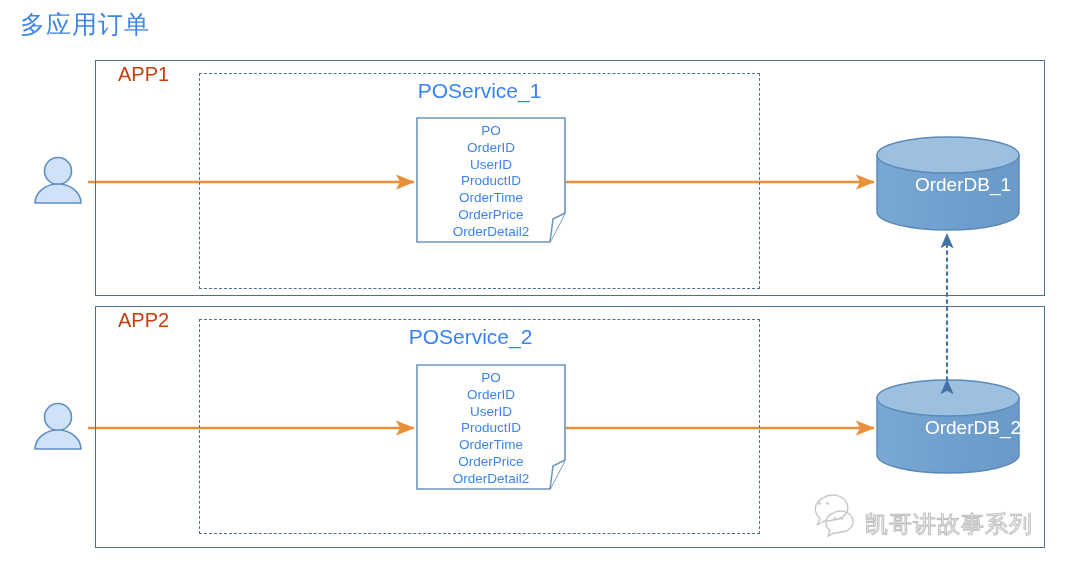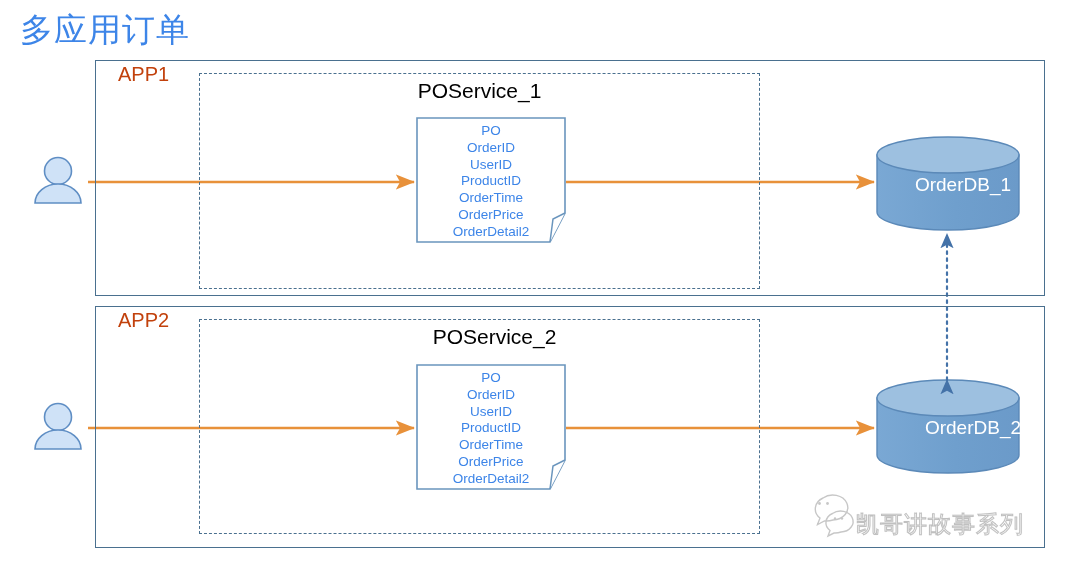--- a/index.html
+++ b/index.html
@@ -17,21 +17,21 @@
   #canvas {
     position: absolute;
     left: 0; top: 0;
     width: 1072px;
     height: 571px;
   }
   .page-title {
     position: absolute;
     left: 20px;
     top: 8px;
-    font-size: 33px;
+    font-size: 25px;
     color: #3d85e8;
     letter-spacing: 1px;
     white-space: nowrap;
   }
   .app-panel {
     position: absolute;
     border: 1.6px solid #4a708f;
     background: transparent;
     box-sizing: border-box;
   }
@@ -52,27 +52,27 @@
     border: 1.4px dashed #4a708f;
     box-sizing: border-box;
     background: transparent;
   }
   #service1-box { left: 199px; top: 73px;  width: 561px; height: 216px; }
   #service2-box { left: 199px; top: 319px; width: 561px; height: 215px; }
 
   .service-title {
     position: absolute;
     font-size: 21px;
-    color: #000000;
+    color: #3b82f6;
     white-space: nowrap;
     text-align: center;
     width: 561px;
   }
   #service1-title { left: 199px; top: 79px; }
-  #service2-title { left: 214px; top: 325px; }
+  #service2-title { left: 190px; top: 325px; }
 
   .note {
     position: absolute;
     width: 148px;
     height: 124px;
   }
   #note1 { left: 417px; top: 118px; }
   #note2 { left: 417px; top: 365px; }
 
   .note-text {
@@ -100,20 +100,21 @@
   #db2-label { left: 876px; top: 417px; margin-left: 26px; }
 
   .watermark {
     position: absolute;
     left: 812px;
     top: 502px;
     width: 248px;
     height: 44px;
     display: flex;
     align-items: center;
+    gap: 9px;
     opacity: 0.62;
   }
   .watermark-text {
     font-size: 23px;
     color: #ffffff;
     -webkit-text-stroke: 1px #9a9a9a;
     text-shadow: 0 0 1px #aaaaaa;
     letter-spacing: 1px;
     white-space: nowrap;
   }

